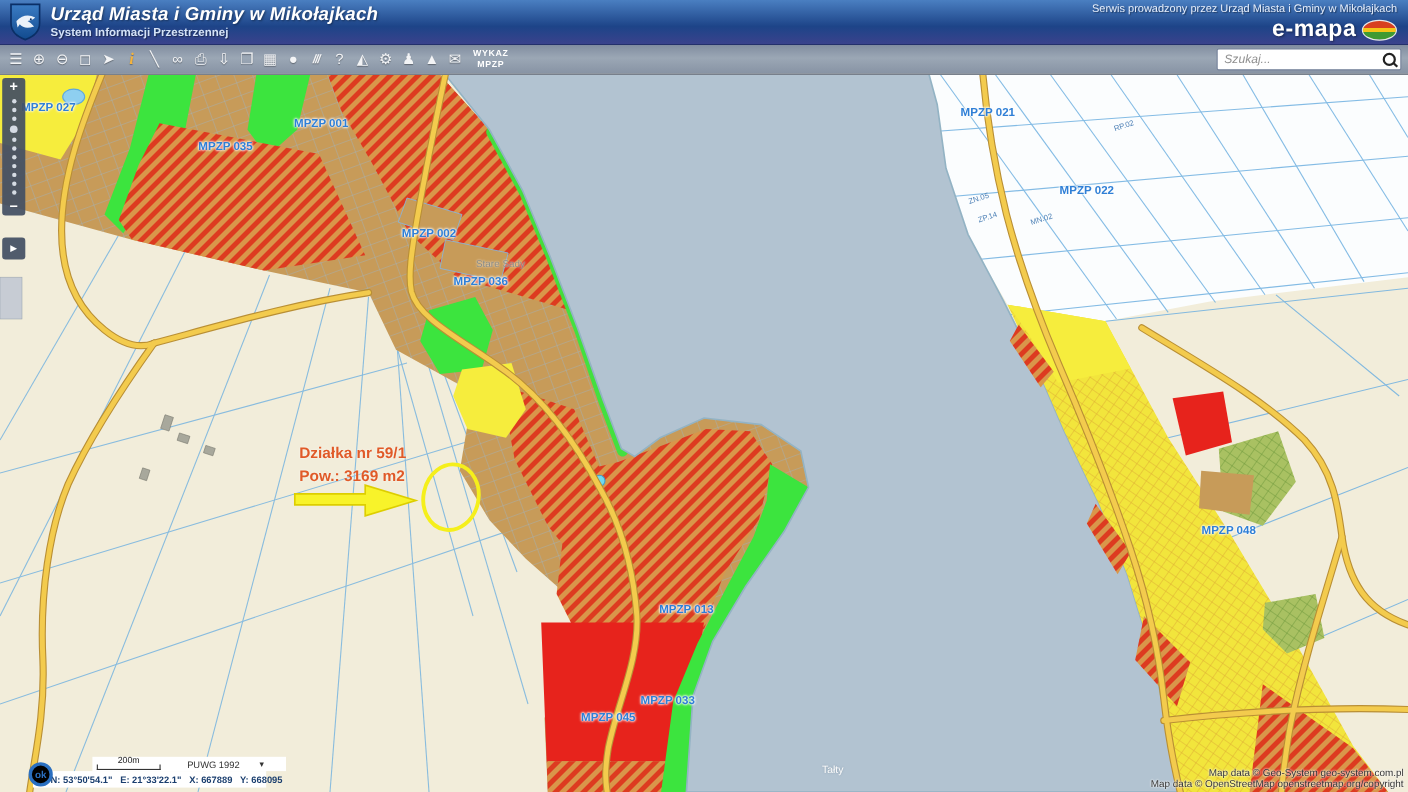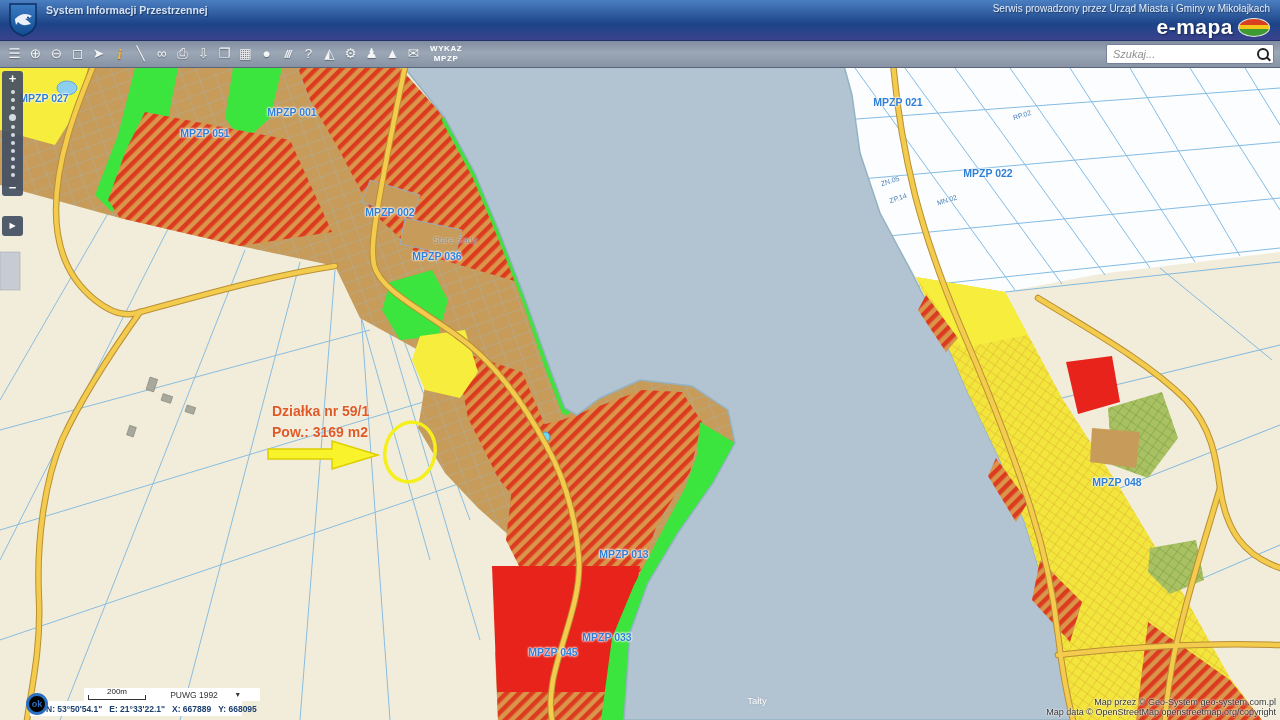--- a/index.html
+++ b/index.html
@@ -98,20 +98,21 @@
         <linearGradient id="shg" x1="0" y1="0" x2="0" y2="1">
       <stop offset="0" stop-color="#3b7cc4"></stop>
           <stop offset="1" stop-color="#114a8e"></stop>
     </linearGradient>
       </defs>
     <path d="M2,2 h26 v17 c0,9 -7,13 -13,15 c-6,-2 -13,-6 -13,-15 Z" fill="url(#shg)" stroke="#0a2f66" stroke-width="1.5"></path>
     <path d="M7,17 q8,-8 17,-3 q-3,3 -7,3 q4,2 6,5 q-9,3 -13,-2 l-2,3 l-1,-5 Z" fill="#eaf1f9"></path>
     <circle cx="20" cy="15.5" r="0.9" fill="#0a2f66"></circle>
   </svg>
   <div class="title-block">
+    <div class="title">Urząd Miasta i Gminy w Mikołajkach</div>
     <div class="subtitle">System Informacji Przestrzennej</div>
   </div>
   <div class="service-note">Serwis prowadzony przez Urząd Miasta i Gminy w Mikołajkach</div>
   <div class="brand">
     <span class="brand-text">e-mapa</span>
     <span class="brand-logo"></span>
   </div>
 </div>
 
 <div class="toolbar">
@@ -268,21 +269,21 @@
     <path d="M1220,488 C1205,540 1185,600 1173,660 C1168,690 1166,705 1165,720"></path>
   </g>
 
   <g>
     <polygon points="268,449 332,449 332,441 378,455 332,469 332,459 268,459" fill="#f8f32a" stroke="#ddce00" stroke-width="1.5"></polygon>
     <ellipse cx="410" cy="452" rx="25" ry="30" transform="rotate(12 410 452)" fill="none" stroke="#f5ef1b" stroke-width="3.5"></ellipse>
   </g>
 </svg>
 
   <div class="plan-label" style="left:44px;top:30px">MPZP 027</div>
-  <div class="plan-label" style="left:205px;top:65px">MPZP 051</div>
+  <div class="plan-label" style="left:205px;top:65px">MPZP 035</div>
   <div class="plan-label" style="left:292px;top:44px">MPZP 001</div>
   <div class="plan-label" style="left:390px;top:144px">MPZP 002</div>
   <div class="plan-label" style="left:437px;top:188px">MPZP 036</div>
   <div class="plan-label" style="left:898px;top:34px">MPZP 021</div>
   <div class="plan-label" style="left:988px;top:105px">MPZP 022</div>
   <div class="plan-label" style="left:624px;top:486px">MPZP 013</div>
   <div class="plan-label" style="left:607px;top:569px">MPZP 033</div>
   <div class="plan-label" style="left:553px;top:584px">MPZP 045</div>
   <div class="plan-label" style="left:1117px;top:414px">MPZP 048</div>
 
@@ -326,16 +327,16 @@
     </div>
   </div>
   <div class="sb-bottom">
     <span>N: 53°50'54.1"</span>
     <span>E: 21°33'22.1"</span>
     <span>X: 667889</span>
     <span>Y: 668095</span>
   </div>
 
   <div class="attrib">
-    <div>Map przez © Geo-System geo-system.com.pl</div>
+    <div>Map data © Geo-System geo-system.com.pl</div>
     <div>Map data © OpenStreetMap openstreetmap.org/copyright</div>
   </div>
 </div>
 
 </body></html>

